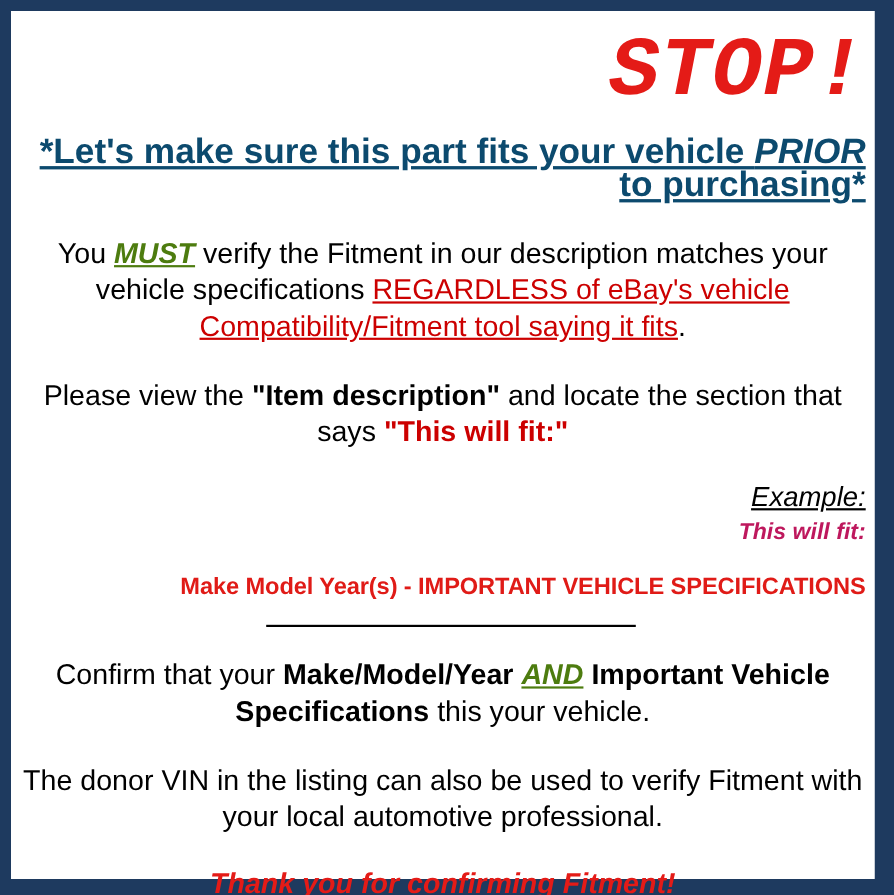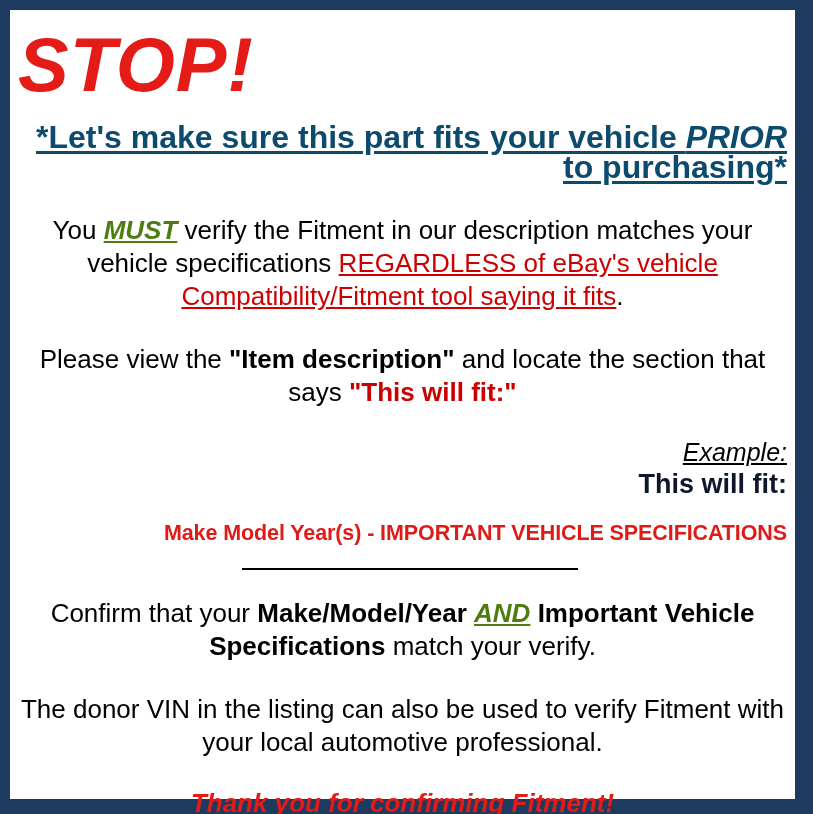--- a/index.html
+++ b/index.html
@@ -30,27 +30,28 @@
     width: 100%;
     height: 100%;
     background: #ffffff;
     padding: 0 8px;
   }
 
   
   .stop-headline {
     margin: 0;
     padding-top: 14px;
-    text-align: left;
+    text-align: right;
     color: #e41b17;
     font-weight: bold;
     font-style: italic;
     font-size: 76px;
     line-height: 82px;
     letter-spacing: 1px;
+    font-family: Liberation Mono, monospace;
   }
 
   
   .subtitle-line {
     margin: 0;
     padding-top: 16px;
     text-align: right;
     color: #0c4a6e;
     font-weight: bold;
     font-size: 32px;
@@ -101,24 +102,25 @@
     font-size: 25px;
     line-height: 30px;
     font-style: italic;
     text-decoration: underline;
     text-underline-offset: 2px;
     display: inline-block;
   }
   .example-fit {
     margin: 0;
     padding-top: 2px;
-    color: #0f172a;
+    color: #be185d;
     font-weight: bold;
-    font-size: 27px;
+    font-size: 21px;
     line-height: 30px;
+    font-style: italic;
   }
   .example-spec {
     margin: 0;
     padding-top: 21px;
     color: #e01b17;
     font-weight: bold;
     font-size: 21.5px;
     line-height: 26px;
     letter-spacing: -0.1px;
   }
@@ -165,20 +167,20 @@
     <div class="example-block">
       <div><span class="example-label">Example:</span></div>
       <div class="example-fit">This will fit:</div>
       <div class="example-spec">Make Model Year(s) - IMPORTANT VEHICLE SPECIFICATIONS</div>
     </div>
 
     <div class="divider-row">
       <div class="divider-rule"></div>
     </div>
 
-    <p class="para para-confirm"><span>Confirm that your </span><span class="em-black-bold">Make/Model/Year</span><span>&nbsp;</span><span class="em-red-ul">AND</span><span>&nbsp;</span><span class="em-black-bold">Important Vehicle Specifications</span><span> match your verify.</span></p>
+    <p class="para para-confirm"><span>Confirm that your </span><span class="em-black-bold">Make/Model/Year</span><span>&nbsp;</span><span class="em-red-ul">AND</span><span>&nbsp;</span><span class="em-black-bold">Important Vehicle Specifications</span><span> this your vehicle.</span></p>
 
     <p class="para para-vin">The donor VIN in the listing can also be used to verify Fitment with your local automotive professional.</p>
 
     <p class="thanks-line">Thank you for confirming Fitment!</p>
 
   </div>
 </div>
 
 </body></html>

